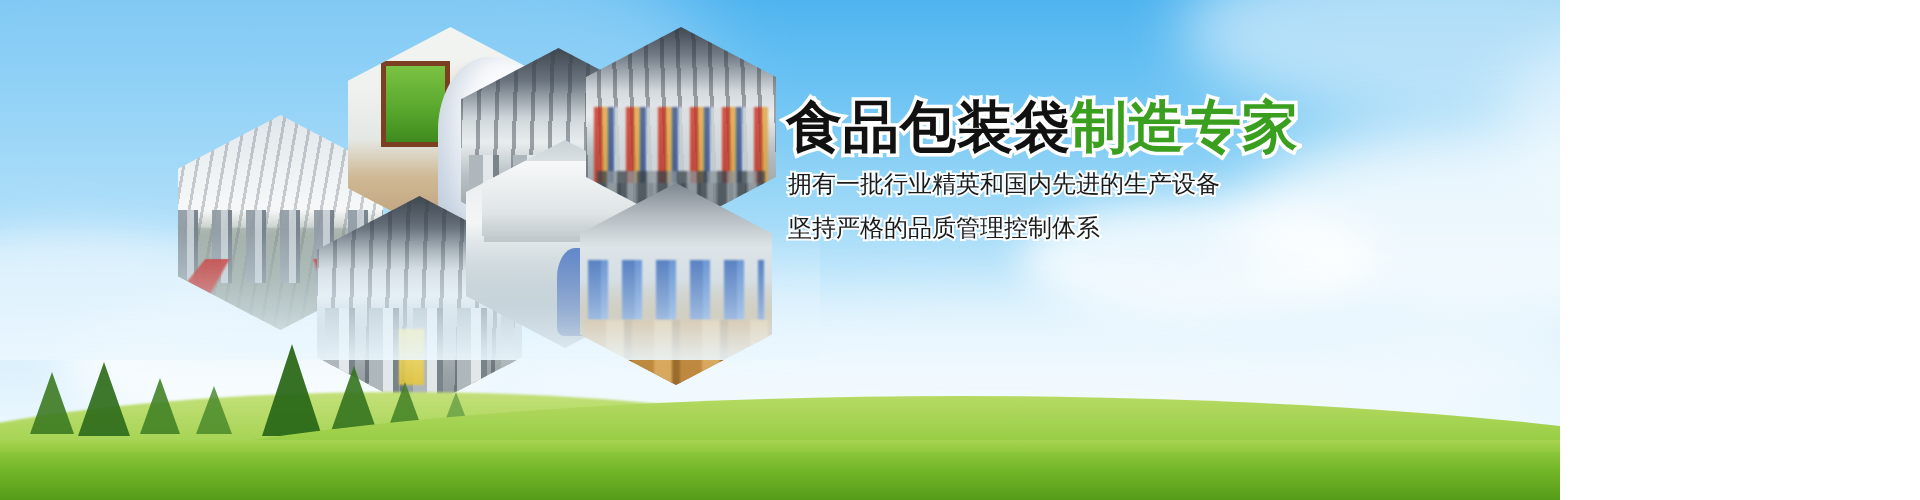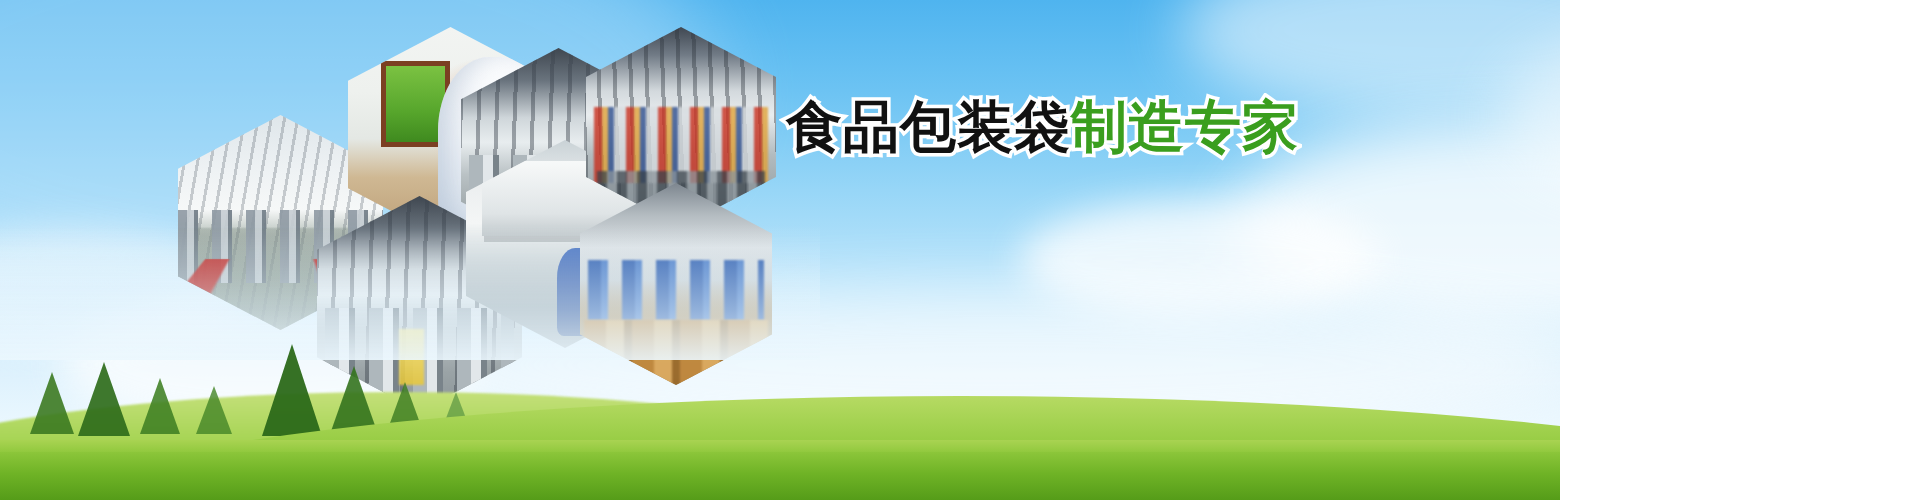--- a/index.html
+++ b/index.html
@@ -236,20 +236,22 @@
     </div>
 
     <div class="hexfade"></div>
   </div>
 
   <div class="headline">
     <span class="hl-dark">食品包装袋</span><span class="hl-green">制造专家</span>
   </div>
 
   <div class="sublist">
+    <div class="subline">拥有一批行业精英和国内先进的生产设备</div>
+    <div class="subline">坚持严格的品质管理控制体系</div>
   </div>
 
   <div class="hill-left" style="top:392px;"></div>
 
   <div class="pine" style="left:30px;top:372px;width:0;height:0;border-left:22px solid transparent;border-right:22px solid transparent;border-bottom:62px solid #3c7a22;opacity:.9;"></div>
   <div class="pine" style="left:78px;top:362px;width:0;height:0;border-left:26px solid transparent;border-right:26px solid transparent;border-bottom:74px solid #2f6d1c;opacity:.92;"></div>
   <div class="pine" style="left:140px;top:378px;width:0;height:0;border-left:20px solid transparent;border-right:20px solid transparent;border-bottom:56px solid #3f8024;opacity:.88;"></div>
   <div class="pine" style="left:262px;top:344px;width:0;height:0;border-left:30px solid transparent;border-right:30px solid transparent;border-bottom:92px solid #2c6a1a;opacity:.95;"></div>
   <div class="pine" style="left:330px;top:366px;width:0;height:0;border-left:24px solid transparent;border-right:24px solid transparent;border-bottom:68px solid #35741f;opacity:.9;"></div>
   <div class="pine" style="left:196px;top:386px;width:0;height:0;border-left:18px solid transparent;border-right:18px solid transparent;border-bottom:48px solid #448527;opacity:.8;"></div>

